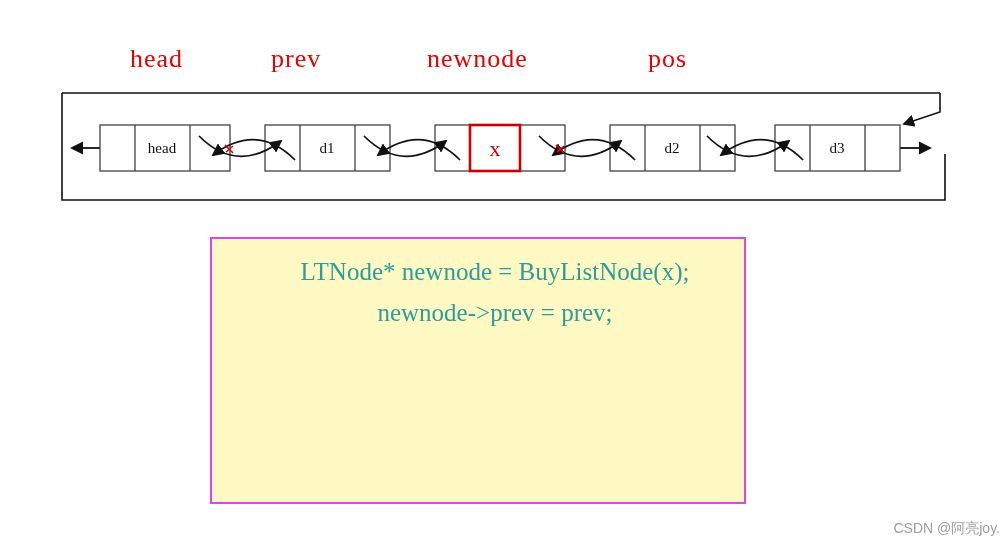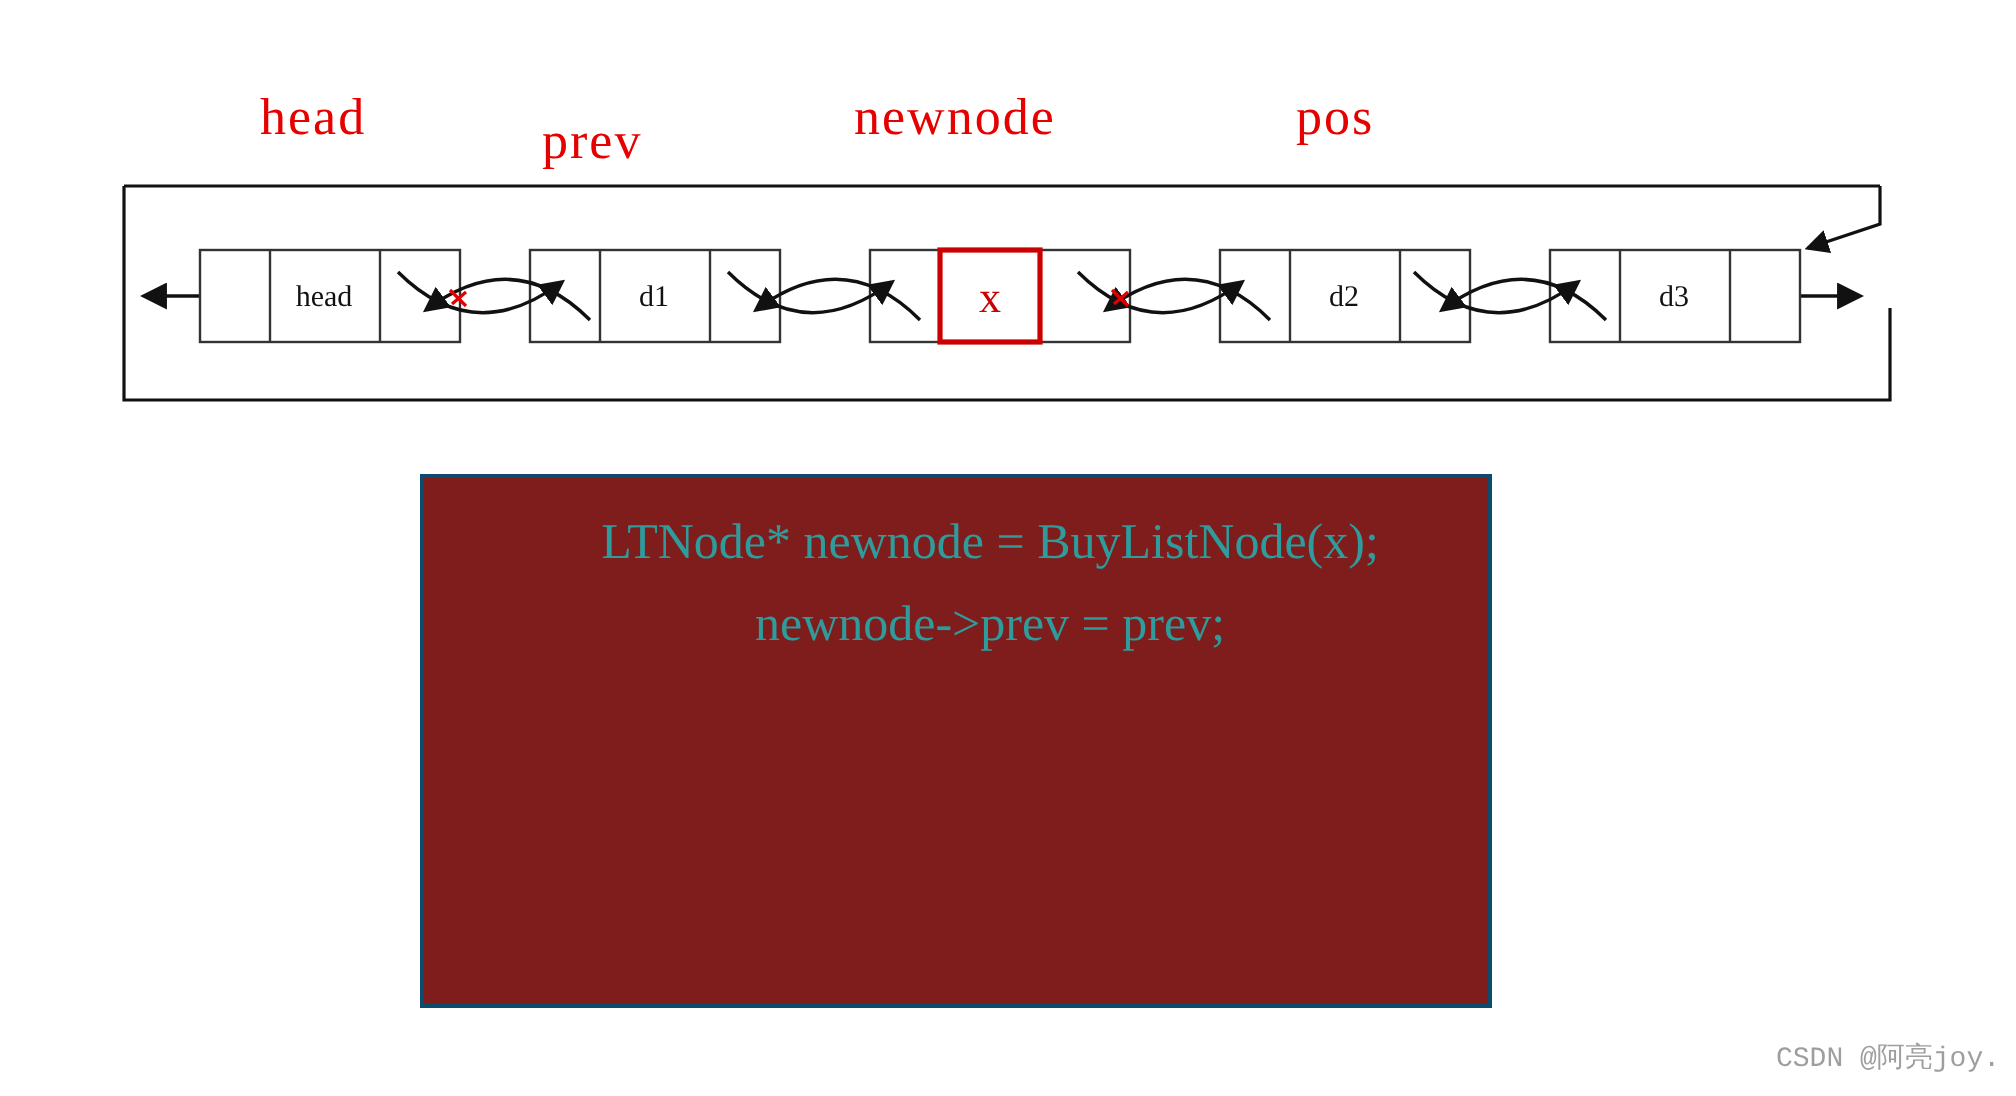--- a/index.html
+++ b/index.html
@@ -20,54 +20,54 @@
   .ptr-label {
     position: absolute;
     top: 44px;
     color: #e60000;
     font-size: 26px;
     font-family: "Liberation Serif", serif;
     letter-spacing: 1px;
     white-space: nowrap;
   }
   .ptr-head    { left: 130px; }
-  .ptr-prev    { left: 271px; margin-top: 12px; }
+  .ptr-prev    { left: 271px; }
   .ptr-newnode { left: 427px; }
   .ptr-pos     { left: 628px; margin-left: 20px; }
   .diagram-svg {
     position: absolute;
     left: 0;
     top: 0;
     width: 1008px;
     height: 230px;
   }
   .code-box {
     position: absolute;
     left: 210px;
     top: 237px;
     width: 536px;
     height: 267px;
-    border: 2px solid #0c4a6e;
-    background: #7f1d1d;
+    border: 2px solid #d946ef;
+    background: #fef9c3;
     padding: 12px 0 0 34px;
   }
   .code-line {
     color: #2e9c9c;
     font-size: 25px;
     line-height: 41px;
     font-family: "Liberation Serif", serif;
     white-space: pre;
   }
   .watermark {
     position: absolute;
     right: 8px;
     bottom: 10px;
     color: #9e9e9e;
     font-size: 14px;
-    font-family: Liberation Mono, monospace;
+    font-family: Liberation Sans, sans-serif;
     margin-top: 28px;
   }
   svg text.node-label {
     font-family: "Liberation Serif", serif;
     font-size: 15px;
     fill: #111;
   }
   svg text.node-label-x {
     font-family: "Liberation Serif", serif;
     font-size: 22px;

